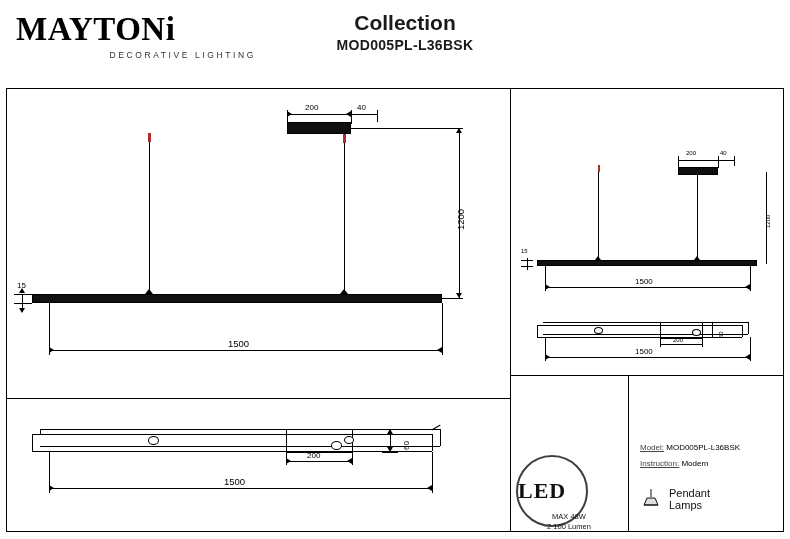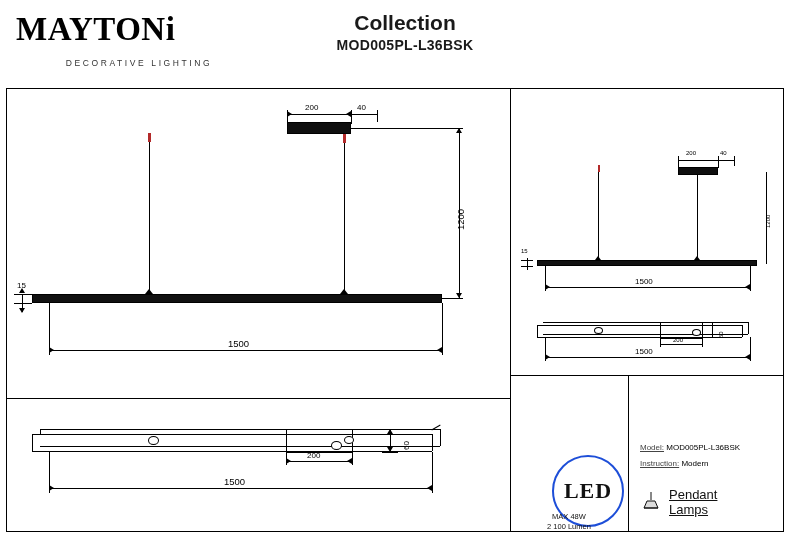--- a/index.html
+++ b/index.html
@@ -33,22 +33,22 @@
     font-size: 33px;
     font-weight: bold;
     letter-spacing: 0.5px;
     line-height: 34px;
     color: #000;
   }
   .brand-sub {
     font-size: 8.5px;
     letter-spacing: 2.6px;
     color: #333;
-    text-align: center;
-    margin-top: 12px;
+    text-align: right;
+    margin-top: 4px;
     padding-left: 6px;
   }
   .doc-title {
     position: absolute;
     left: 280px;
     top: 10px;
     width: 250px;
     text-align: center;
   }
   .doc-title .t1 {
@@ -172,29 +172,29 @@
   .ellipse-hole {
     position: absolute;
     border: 1px solid #000;
     border-radius: 50%;
     background: #fff;
   }
 
   
   .led-badge {
     position: absolute;
-    left: 552px;
+    left: 516px;
     top: 455px;
     width: 68px;
     height: 68px;
-    border: 2px solid #1d4ed8;
+    border: 2px solid #404040;
     border-radius: 50%;
     display: flex;
     align-items: center;
-    justify-content: center;
+    justify-content: flex-start;
   }
   .led-word {
     font-family: "Liberation Serif", serif;
     font-size: 22px;
     font-weight: bold;
     letter-spacing: 1px;
     color: #111;
   }
   .led-spec {
     position: absolute;
@@ -224,21 +224,21 @@
     top: 487px;
     display: flex;
     align-items: center;
     gap: 7px;
   }
   .cat-icon {
     width: 22px;
     height: 20px;
     position: relative;
   }
-  .cat-label { font-size: 13px; color: #111; text-decoration: underline; }
+  .cat-label { font-size: 11px; color: #111; }
 </style>
 </head>
 <body>
 
 <div class="page">
 
   <div class="brand">
     <div class="brand-name">MAYTONi</div>
     <div class="brand-sub">DECORATIVE LIGHTING</div>
   </div>

